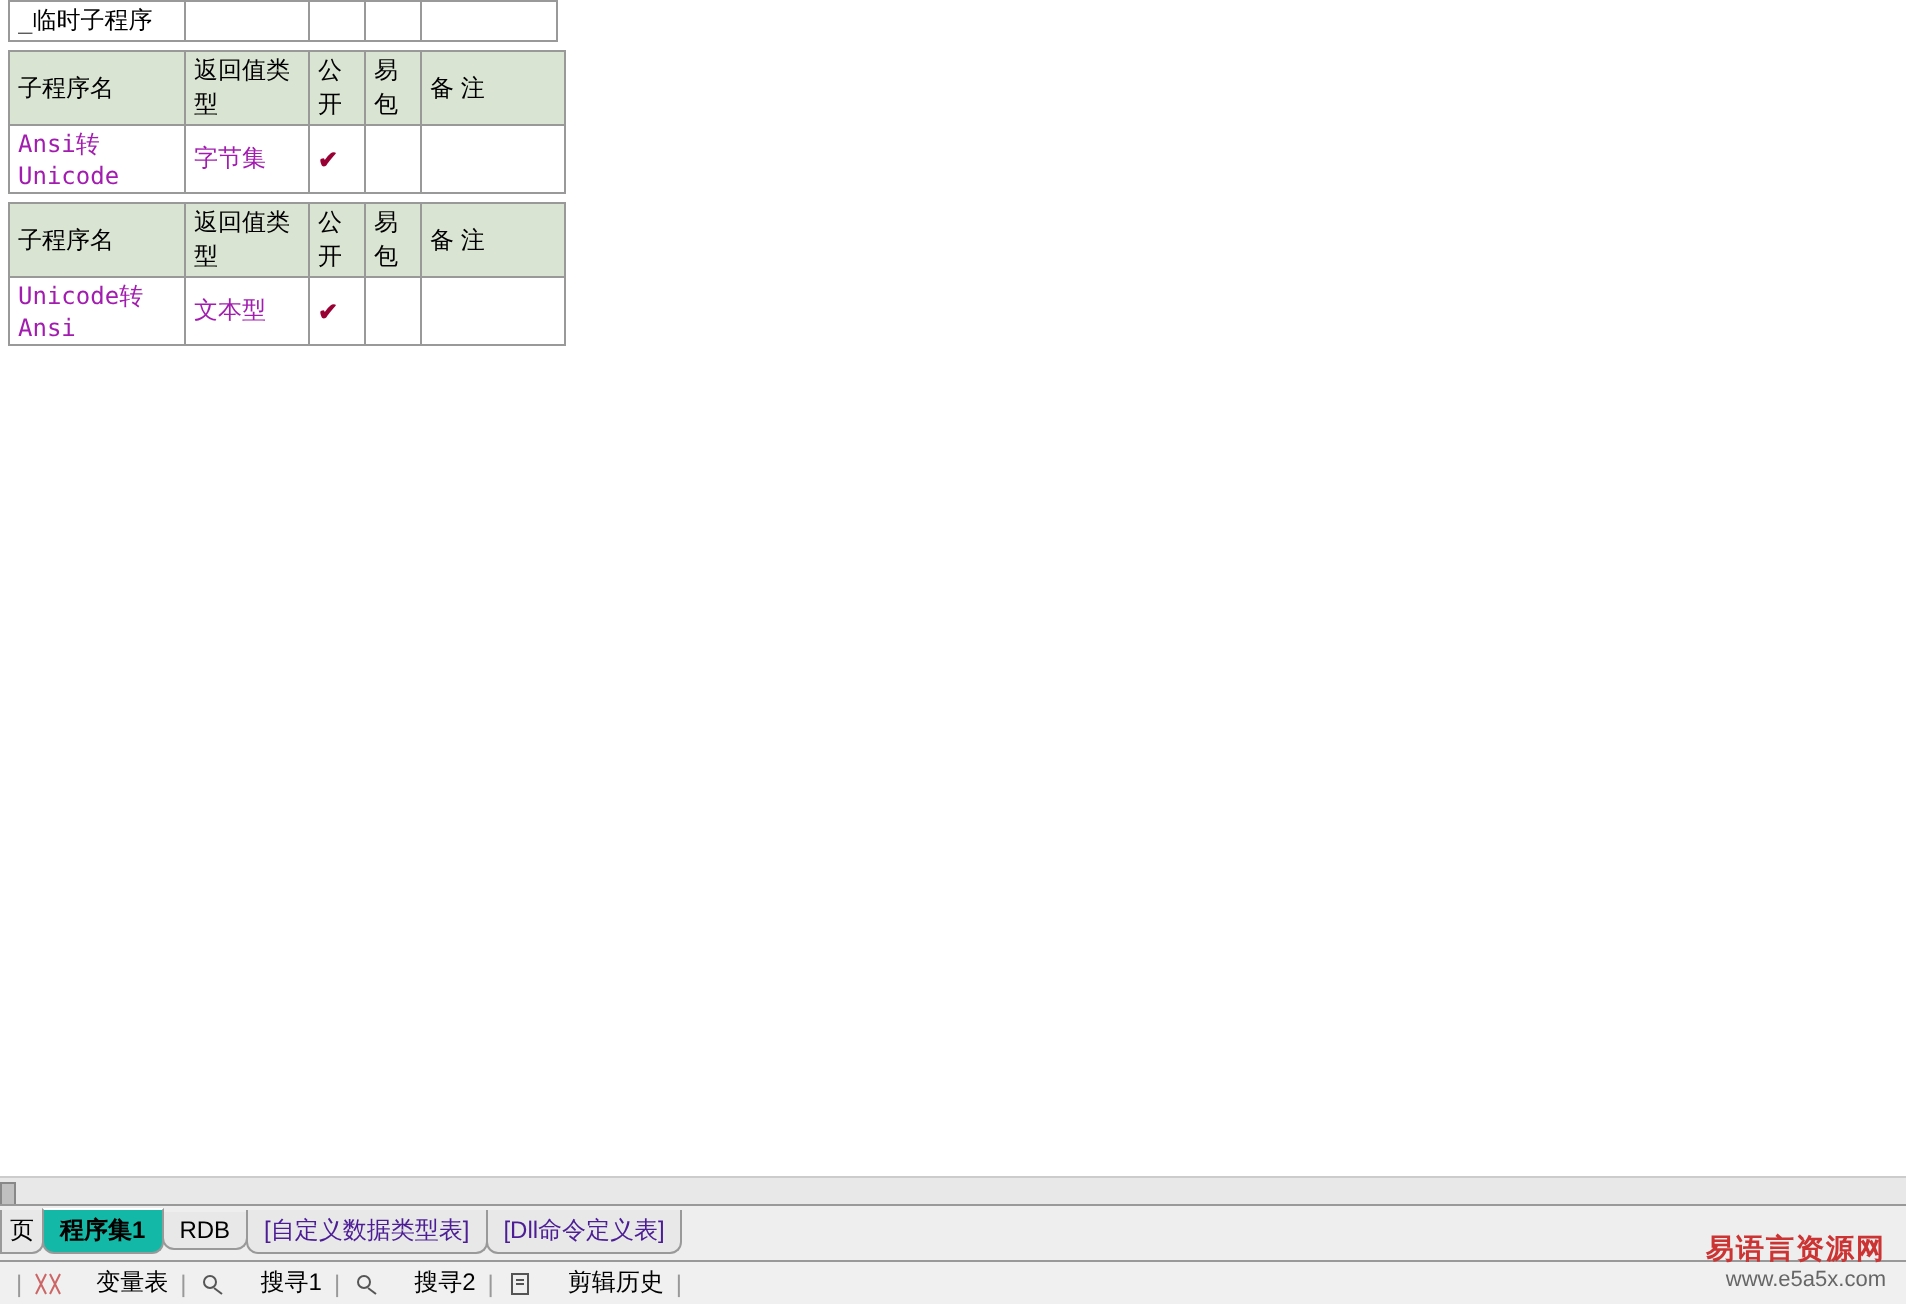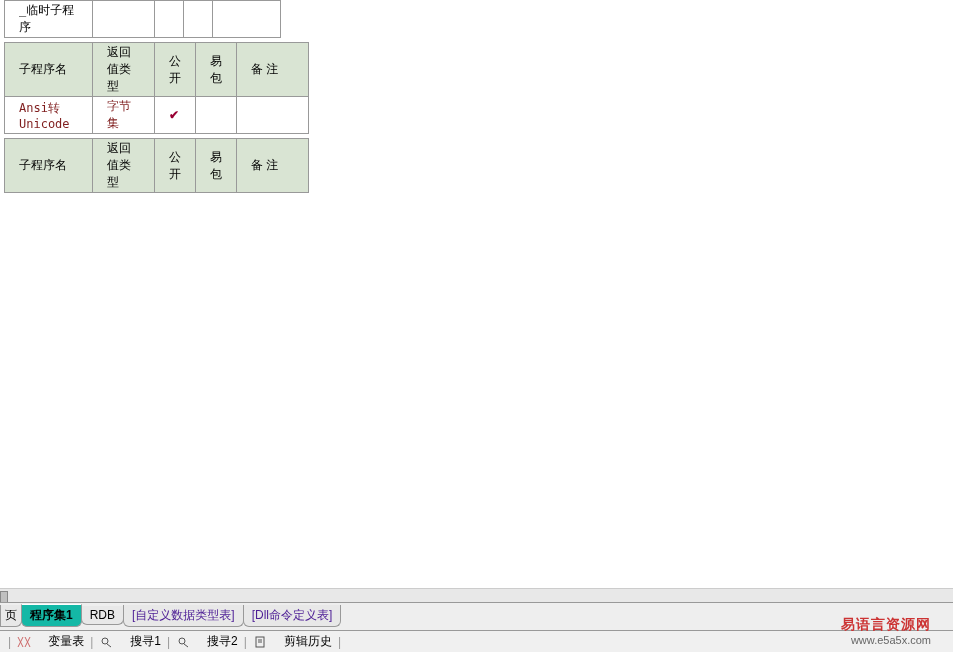--- a/index.html
+++ b/index.html
@@ -21,42 +21,42 @@
     table.code-table {
       border-collapse: collapse;
       margin-left: 4px;
       margin-bottom: 4px;
     }
     
     table.code-table td, table.code-table th {
       border: 1px solid #999;
       font-size: 12px;
       height: 18px;
-      padding: 1px 14px;
+      padding: 1px 4px;
       text-align: left;
       vertical-align: middle;
     }
     
     table.code-table th {
       background: #d9e4d3;
       font-weight: normal;
       color: #000;
     }
     
     table.code-table td {
       background: #fff;
     }
     
     .col-name { width: 88px; }
     .col-type { width: 62px; }
     .col-public { width: 28px; text-align: center; }
     .col-pack { width: 28px; }
     .col-remark { width: 72px; }
     
-    .blue-text { color: #7f1d1d; }
+    .blue-text { color: #a21caf; }
     .code-font { font-family: "SimSun", monospace; }
     
     .check-mark {
       color: #990033;
       font-weight: bold;
       text-align: center;
     }
     
     .tab-bar {
       position: absolute;
@@ -127,21 +127,21 @@
     }
     
     .btm-icon {
       display: inline-block;
       width: 14px;
       height: 12px;
     }
     
     .watermark {
       position: absolute;
-      right: 22px;
+      right: 10px;
       bottom: 6px;
       text-align: right;
       z-index: 5;
       margin-top: 44px;
     }
     .watermark .wm1 {
       color: #cc3333;
       font-size: 14px;
       font-weight: bold;
       letter-spacing: 1px;
@@ -216,20 +216,27 @@
     </table>
 
   <table class="code-table">
     <tbody>
         <tr>
       <th class="col-name">子程序名</th>
       <th class="col-type">返回值类型</th>
       <th class="col-public">公开</th>
       <th class="col-pack">易包</th>
       <th class="col-remark">备  注</th>
+    </tr>
+    <tr>
+      <td class="col-name code-font blue-text">Unicode转Ansi</td>
+      <td class="col-type blue-text">文本型</td>
+      <td class="col-public check-mark">✔</td>
+      <td class="col-pack"></td>
+      <td class="col-remark"></td>
     </tr>
   </tbody>
     </table>
 
 </div>
 
 <div class="hscroll-bg">
   <div class="hscroll-thumb"></div>
 </div>
 

